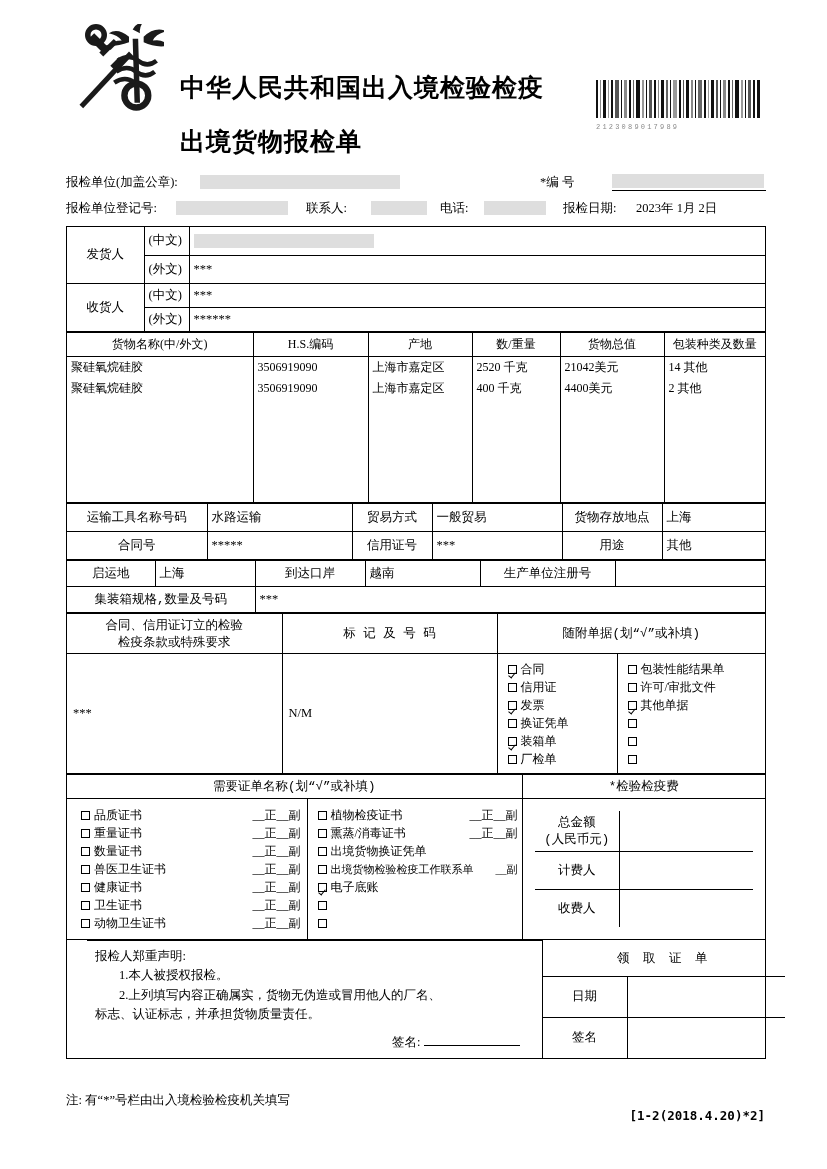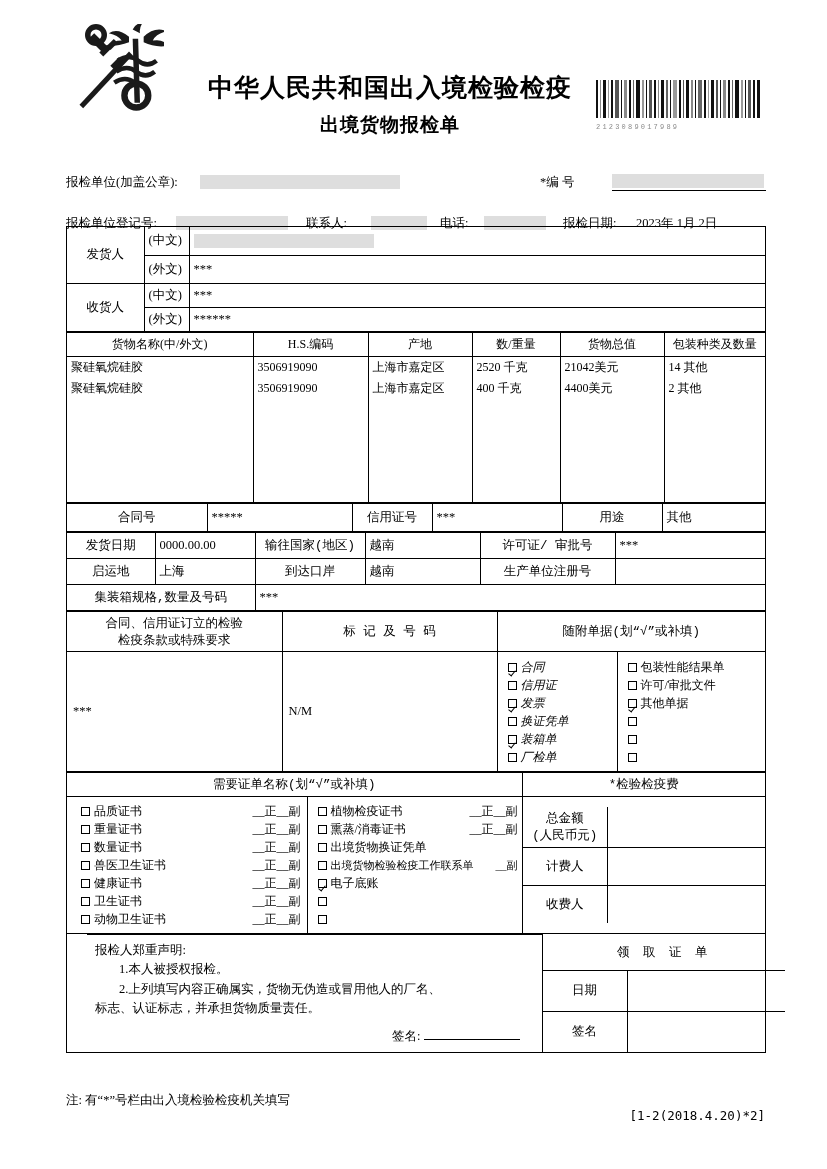--- a/index.html
+++ b/index.html
@@ -10,28 +10,28 @@
     font-family: "Liberation Serif", "DejaVu Serif", serif;
     color: #000;
     position: relative;
     overflow: hidden;
   }
   .page { position: relative; width: 827px; height: 1169px; padding: 0; }
 
   
   .header { position: relative; height: 150px; }
   .emblem { position: absolute; left: 72px; top: 24px; width: 92px; height: 88px; }
-  .titles { position: absolute; left: 180px; top: 72px; width: 420px; text-align: center; }
+  .titles { position: absolute; left: 180px; top: 72px; width: 420px; }
   .title-main {
     font-size: 25px; font-weight: bold; letter-spacing: 1px;
     font-family: "Liberation Serif","DejaVu Serif",serif; line-height: 1.25;
   }
   .title-sub {
-    font-size: 19px; font-weight: bold; letter-spacing: 1px;
-    font-family: "Liberation Serif","DejaVu Serif",serif; line-height: 1.35; margin-top: 9px;
+    font-size: 25px; font-weight: bold; letter-spacing: 1px;
+    font-family: "Liberation Serif","DejaVu Serif",serif; line-height: 1.35; margin-top: 22px;
   }
   .barcode { position: absolute; left: 596px; top: 80px; width: 165px; height: 48px; }
   .barcode .bars { width: 100%; height: 38px; }
   .barcode .bc-text {
     font-family: Liberation Mono, monospace;
     font-size: 7px; letter-spacing: 2.2px; color: #8a8a8a;
     text-align: left; margin-top: 1px; filter: blur(0.6px);
   }
 
   
@@ -79,21 +79,21 @@
   .cb-label { white-space: nowrap; }
   .cb-suffix { margin-left: auto; white-space: nowrap; font-size: 12px; }
 
   .decl { font-size: 12.5px; line-height: 1.55; }
   .decl p { margin: 0; }
   .indent { text-indent: 24px; }
 
   .note { position: absolute; left: 66px; top: 1092px; font-size: 12.5px; }
   .formno {
     position: absolute; right: 62px; top: 1108px;
-    font-family: "DejaVu Sans Mono","Liberation Mono",monospace; font-size: 12.5px;
+    font-family: "DejaVu Sans Mono","Liberation Mono",monospace; font-size: 12.5px; font-weight: bold;
   }
   .sigline { display:inline-block; width: 96px; border-bottom: 1.2px solid #000; height: 12px; }
 </style>
 </head>
 <body>
 
 <div class="page">
 
   <div class="header">
     <div class="emblem">
@@ -179,21 +179,21 @@
   </div>
 
   <div class="idblock">
     <div class="idrow">
       <span class="lbl abs" style="left:0;top:2px;">报检单位(加盖公章):</span>
       <span class="redact abs" style="left:134px;top:3px;width:200px;"></span>
       <span class="lbl abs" style="left:474px;top:2px;">*编    号</span>
       <span class="redact abs" style="left:546px;top:2px;width:152px;"></span>
       <span class="abs" style="left:546px;top:18px;width:154px;border-bottom:1.2px solid #000;"></span>
     </div>
-    <div class="idrow" style="margin-top:18px;">
+    <div class="idrow" style="margin-top:3px;">
       <span class="lbl abs" style="left:0;top:2px;">报检单位登记号:</span>
       <span class="redact abs" style="left:110px;top:3px;width:112px;"></span>
       <span class="lbl abs" style="left:240px;top:2px;">联系人:</span>
       <span class="redact abs" style="left:305px;top:3px;width:56px;"></span>
       <span class="lbl abs" style="left:374px;top:2px;">电话:</span>
       <span class="redact abs" style="left:418px;top:3px;width:62px;"></span>
       <span class="lbl abs" style="left:497px;top:2px;">报检日期:</span>
       <span class="lbl abs" style="left:570px;top:2px;">2023年  1月 2日</span>
     </div>
   </div>
@@ -281,20 +281,28 @@
       <colgroup>
         <col style="width:140px">
           <col style="width:145px">
           <col style="width:80px">
         <col style="width:130px">
           <col style="width:100px">
           <col>
       </colgroup>
       <tbody>
         <tr>
+          <td class="ctr nb-l" style="height:28px;">运输工具名称号码</td>
+          <td class="lft vt">水路运输</td>
+          <td class="ctr">贸易方式</td>
+          <td class="lft vt">一般贸易</td>
+          <td class="ctr">货物存放地点</td>
+          <td class="lft vt nb-r">上海</td>
+        </tr>
+        <tr>
           <td class="ctr nb-l" style="height:28px;">合同号</td>
           <td class="lft vt">*****</td>
           <td class="ctr">信用证号</td>
           <td class="lft vt">***</td>
           <td class="ctr">用途</td>
           <td class="lft vt nb-r">其他</td>
         </tr>
       </tbody>
     </table>
 
@@ -302,28 +310,20 @@
       <colgroup>
         <col style="width:88px">
           <col style="width:100px">
           <col style="width:110px">
         <col style="width:115px">
           <col style="width:135px">
           <col>
       </colgroup>
       <tbody>
         <tr>
-          <td class="ctr nb-l" style="height:26px;">发货日期</td>
-          <td class="lft">0000.00.00</td>
-          <td class="ctr">输往国家(地区)</td>
-          <td class="lft">越南</td>
-          <td class="ctr">许可证/ 审批号</td>
-          <td class="lft nb-r">***</td>
-        </tr>
-        <tr>
           <td class="ctr nb-l" style="height:26px;">启运地</td>
           <td class="lft">上海</td>
           <td class="ctr">到达口岸</td>
           <td class="lft">越南</td>
           <td class="ctr">生产单位注册号</td>
           <td class="lft nb-r"></td>
         </tr>
         <tr>
           <td class="ctr nb-l" colspan="2" style="height:26px;">集装箱规格,数量及号码</td>
           <td class="lft nb-r" colspan="4">***</td>
@@ -343,21 +343,21 @@
           <td class="ctr nb-l" style="height:40px;">
             <div>合同、信用证订立的检验</div>
             <div>检疫条款或特殊要求</div>
           </td>
           <td class="ctr">标 记 及 号 码</td>
           <td class="ctr nb-r" colspan="2">随附单据(划“√”或补填)</td>
         </tr>
         <tr>
           <td class="lft vt nb-l" style="height:120px;padding:4px 6px;">***</td>
           <td class="lft vt" style="padding:4px 6px;">N/M</td>
-          <td class="lft vt" style="padding:6px 4px 4px 10px;font-style:italic;">
+          <td class="lft vt" style="padding:6px 4px 4px 10px;">
             <div class="cbrow">
                 <span class="cb checked"></span>
                 <span class="cb-label">合同</span>
               </div>
             <div class="cbrow">
                 <span class="cb"></span>
                 <span class="cb-label">信用证</span>
               </div>
             <div class="cbrow">
                 <span class="cb checked"></span>
@@ -482,21 +482,21 @@
               </div>
             <div class="cbrow">
                 <span class="cb"></span>
                 <span class="cb-label"></span>
               </div>
             <div class="cbrow">
                 <span class="cb"></span>
                 <span class="cb-label"></span>
               </div>
           </td>
-          <td class="nb-r" colspan="2" style="padding:0;">
+          <td class="nb-r" colspan="2" style="padding:12px;">
             <table class="grid" style="width:100%;height:100%;">
               <colgroup>
                   <col style="width:85px">
                   <col>
                 </colgroup>
               <tbody>
                 <tr>
                   <td class="ctr nb-t nb-l" style="height:40px;">
                     <div>总金额</div>
                     <div>(人民币元)</div>

